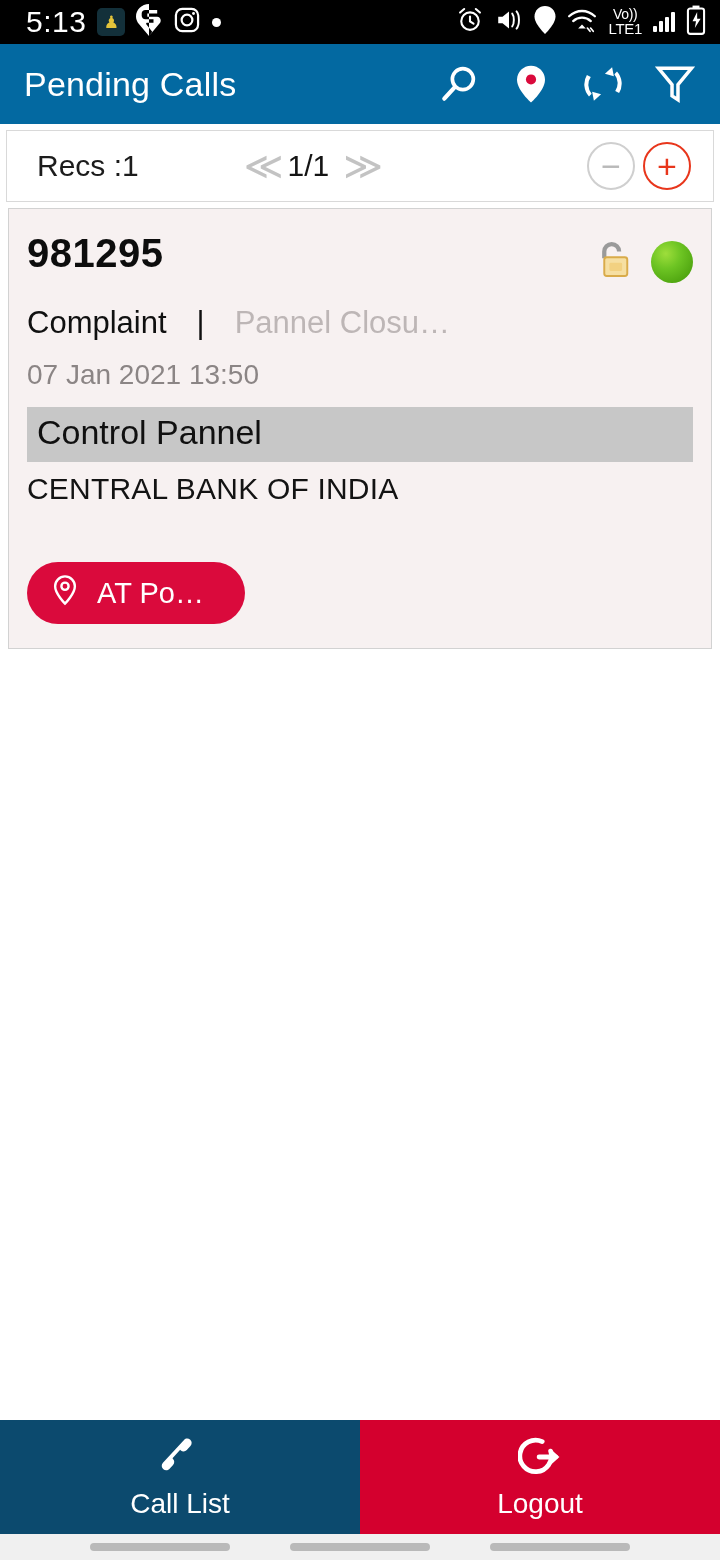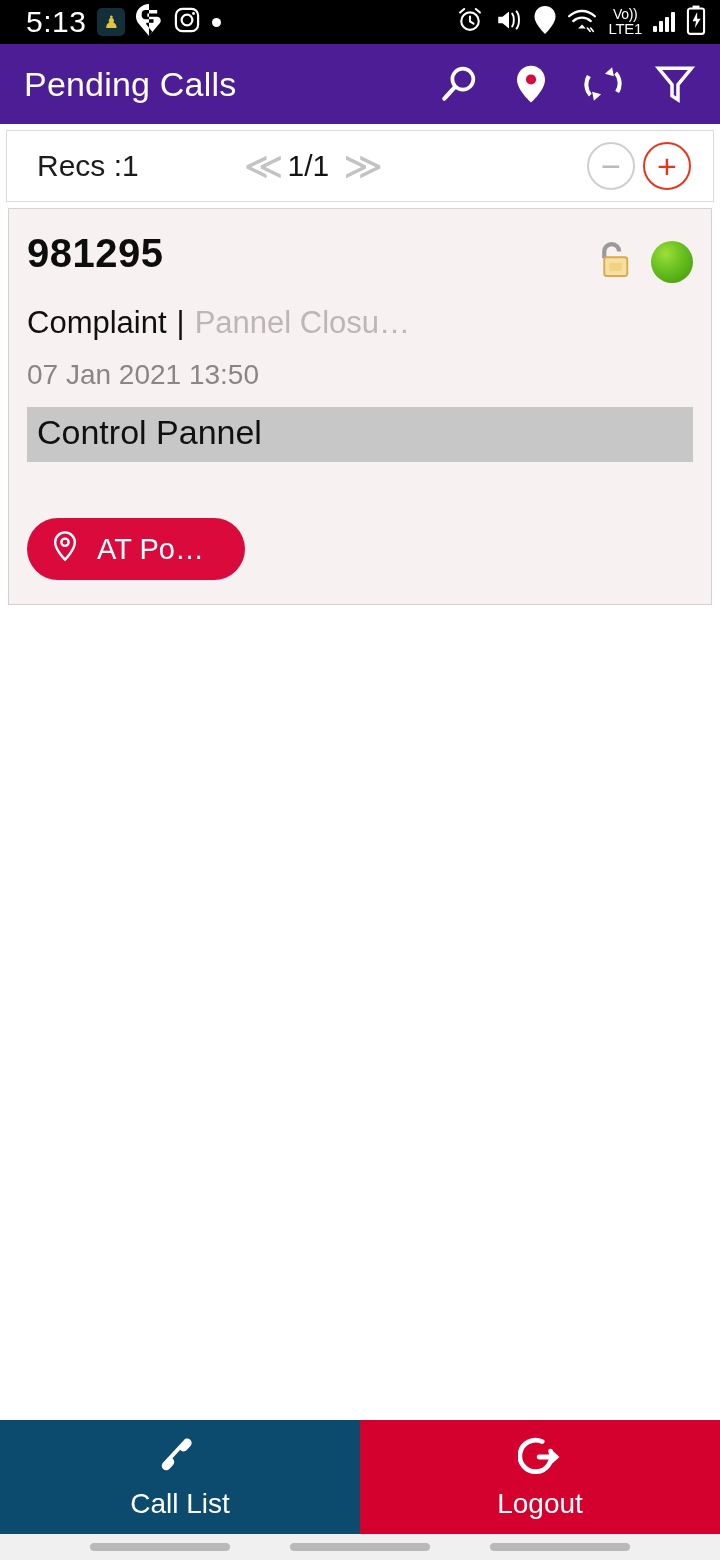--- a/index.html
+++ b/index.html
@@ -46,21 +46,21 @@
   .volte .v2 { font-size: 15px; }
   .bars { display: flex; align-items: flex-end; gap: 2px; height: 20px; }
   .bars i { display: block; width: 4px; background: #fff; border-radius: 1px; }
   .bars i:nth-child(1) { height: 6px; }
   .bars i:nth-child(2) { height: 11px; }
   .bars i:nth-child(3) { height: 15px; }
   .bars i:nth-child(4) { height: 20px; }
 
   
   .app-bar {
-    height: 80px; background: #4c1d95;
+    height: 80px; background: #0369a1;
     display: flex; align-items: center;
     padding: 0 22px 0 24px;
     flex: 0 0 auto;
   }
   .app-title {
     color: #ffffff; font-size: 34px; font-weight: 400; letter-spacing: 0.2px;
   }
   .app-actions { margin-left: auto; display: flex; align-items: center; gap: 26px; }
   .act { width: 46px; height: 46px; display: flex; align-items: center; justify-content: center; cursor: pointer; }
 
@@ -93,21 +93,21 @@
     background: #F7F1F1; border: 1px solid #d2d2d2;
     padding: 22px 18px 24px 18px; position: relative;
   }
   .card-top { display: flex; align-items: flex-start; }
   .ticket-no { font-size: 40px; font-weight: bold; color: #0d0d0d; letter-spacing: 0.5px; }
   .card-badges { margin-left: auto; display: flex; align-items: center; gap: 14px; padding-top: 6px; }
   .green-ball {
     width: 42px; height: 42px; border-radius: 50%;
     background: radial-gradient(circle at 35% 30%, #9ede3b 0%, #6dc423 38%, #3f9406 100%);
   }
-  .card-sub { margin-top: 18px; font-size: 31px; display: flex; align-items: center; gap: 10px; }
+  .card-sub { margin-top: 18px; font-size: 31px; display: flex; align-items: center; gap: 30px; }
   .sub-type { color: #101010; }
   .sub-sep { color: #101010; }
   .sub-dim { color: #bdb6b6; }
   .card-date { margin-top: 18px; font-size: 28px; color: #8b8585; }
   .hl-bar {
     margin-top: 16px; background: #c7c7c7; padding: 6px 10px 10px 10px;
     font-size: 34px; color: #101010;
   }
   .org { margin-top: 10px; font-size: 30px; color: #131313; letter-spacing: 0.2px; }
   .loc-btn {
@@ -274,20 +274,21 @@
       <div class="card-sub">
         <span class="sub-type">Complaint</span>
         <span class="sub-sep">|</span>
         <span class="sub-dim">Pannel Closu…</span>
       </div>
 
       <div class="card-date">07 Jan 2021 13:50</div>
 
       <div class="hl-bar">Control Pannel</div>
 
+      <div class="org">CENTRAL BANK OF INDIA</div>
 
       <div class="loc-btn">
         <span>
           <svg width="32" height="32" viewBox="0 0 24 24">
               <path d="M12 1.8c-4.1 0-7.4 3.3-7.4 7.4 0 5.6 7.4 13 7.4 13s7.4-7.4 7.4-13c0-4.1-3.3-7.4-7.4-7.4z" fill="none" stroke="#ffffff" stroke-width="1.8"></path>
               <circle cx="12" cy="9.2" r="2.7" fill="none" stroke="#ffffff" stroke-width="1.8"></circle>
             </svg>
         </span>
         <span>AT Po…</span>
       </div>

